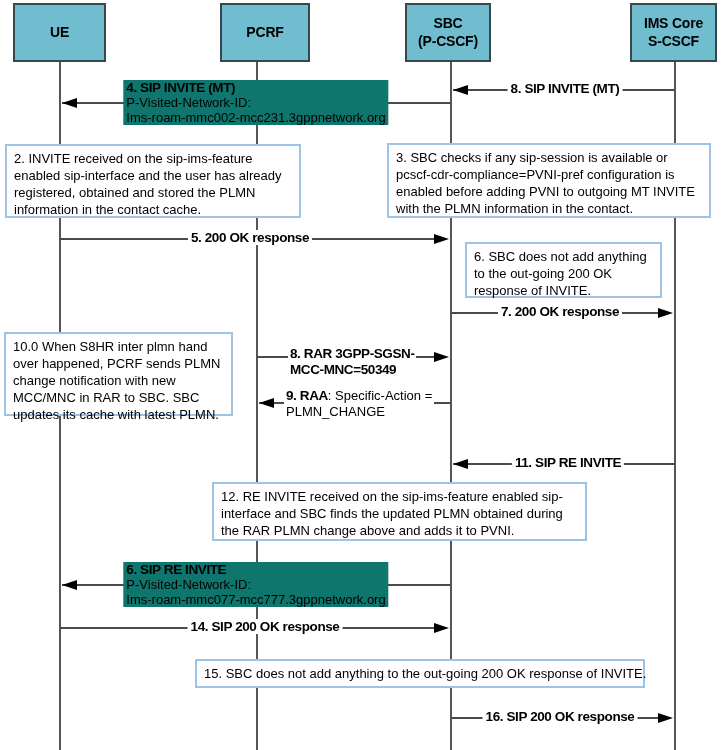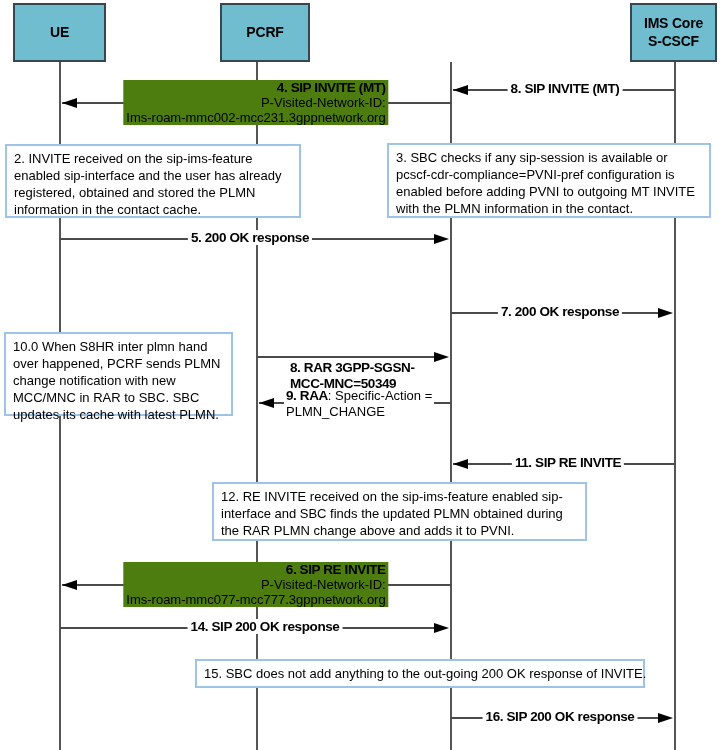--- a/index.html
+++ b/index.html
@@ -16,21 +16,21 @@
   }
   .shaft{position:absolute;height:0;border-top:2px solid #4a4a4a;}
   .head{position:absolute;width:0;height:0;border-top:5px solid transparent;border-bottom:5px solid transparent;}
   .head.right{border-left:15px solid #000;}
   .head.left{border-right:15px solid #000;}
   .mlabel{
     position:absolute;background:#fff;font-weight:bold;font-size:13.5px;
     letter-spacing:-0.4px;white-space:nowrap;padding:0 3px;transform:translateX(-50%);
   }
   .mblock{
-    position:absolute;background:#4d7c0f;text-align:right;font-size:13px;
+    position:absolute;background:#0f766e;text-align:left;font-size:13px;
     white-space:nowrap;transform:translateX(-50%);line-height:15px;padding:0 3px;
   }
   .mblock .b,.mleft .b{font-weight:bold;font-size:13.5px;letter-spacing:-0.4px;}
   .mleft{
     position:absolute;background:#fff;font-size:13px;line-height:16px;
     white-space:nowrap;padding:0 2px;
   }
   .note{
     position:absolute;background:#fff;border:2px solid #9dc3e6;box-sizing:border-box;
     font-size:13px;line-height:17px;padding:4px 7px;
@@ -44,20 +44,24 @@
   <div class="lifeline" style="left:59px"></div>
   <div class="lifeline" style="left:256px"></div>
   <div class="lifeline" style="left:450px"></div>
   <div class="lifeline" style="left:674px"></div>
 
   <div class="actor" style="left:13px;width:93px">
     <span>UE</span>
   </div>
   <div class="actor" style="left:220px;width:90px">
     <span>PCRF</span>
+  </div>
+  <div class="actor" style="left:405px;width:86px">
+    <span>SBC</span>
+    <span>(P-CSCF)</span>
   </div>
   <div class="actor" style="left:630px;width:87px">
     <span>IMS Core</span>
     <span>S-CSCF</span>
   </div>
 
   <div class="shaft" style="left:453px;top:89px;width:222px"></div>
   <div class="head left" style="left:453px;top:85px"></div>
   <div class="mlabel" style="left:565px;top:81px">8. SIP INVITE (MT)</div>
 
@@ -74,32 +78,35 @@
   </div>
 
   <div class="note" style="left:387px;top:143px;width:324px;height:75px">
     <span>3. SBC checks if any sip-session is available or pcscf-cdr-compliance=PVNI-pref configuration is enabled before adding PVNI to outgoing MT INVITE with the PLMN information in the contact.</span>
   </div>
 
   <div class="shaft" style="left:60px;top:238px;width:376px"></div>
   <div class="head right" style="left:434px;top:234px"></div>
   <div class="mlabel" style="left:250px;top:230px">5. 200 OK response</div>
 
+  <div class="note" style="left:465px;top:242px;width:197px;height:56px">
+    <span>6. SBC does not add anything to the out-going 200 OK response of INVITE.</span>
+  </div>
 
   <div class="shaft" style="left:451px;top:312px;width:209px"></div>
   <div class="head right" style="left:658px;top:308px"></div>
   <div class="mlabel" style="left:560px;top:304px">7. 200 OK response</div>
 
   <div class="note" style="left:4px;top:332px;width:229px;height:84px">
     <span>10.0 When S8HR inter plmn hand over happened, PCRF sends PLMN change notification with new MCC/MNC in RAR to SBC. SBC updates its cache with latest PLMN.</span>
   </div>
 
   <div class="shaft" style="left:257px;top:356px;width:179px"></div>
   <div class="head right" style="left:434px;top:352px"></div>
-  <div class="mleft" style="left:288px;top:360px">
+  <div class="mleft" style="left:288px;top:346px">
     <div class="b">8. RAR 3GPP-SGSN-</div>
     <div class="b">MCC-MNC=50349</div>
   </div>
 
   <div class="shaft" style="left:259px;top:402px;width:192px"></div>
   <div class="head left" style="left:259px;top:398px"></div>
   <div class="mleft" style="left:284px;top:388px">
     <div><span class="b">9. RAA</span><span>: Specific-Action =</span></div>
     <div>PLMN_CHANGE</div>
   </div>

